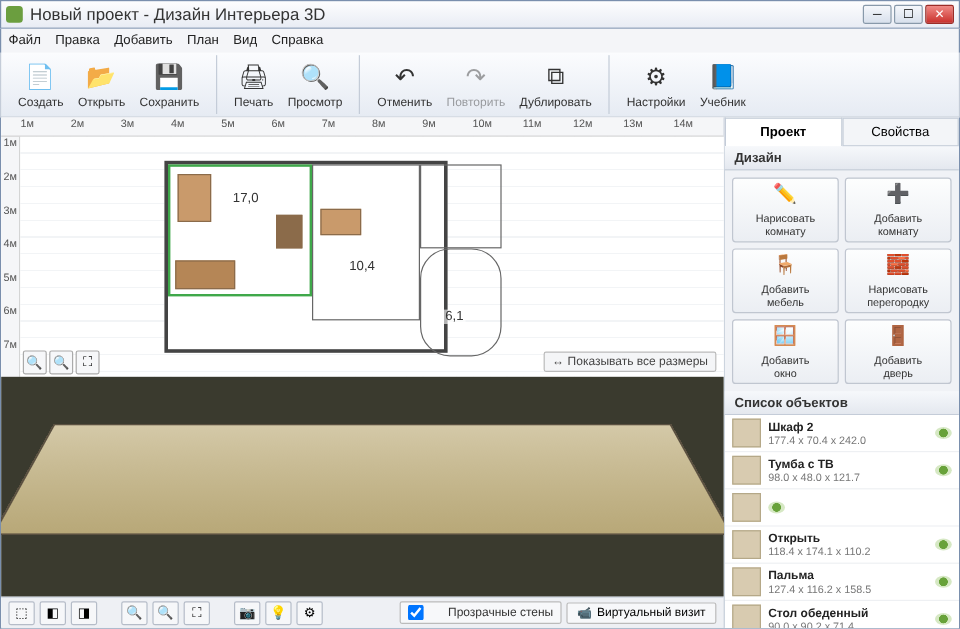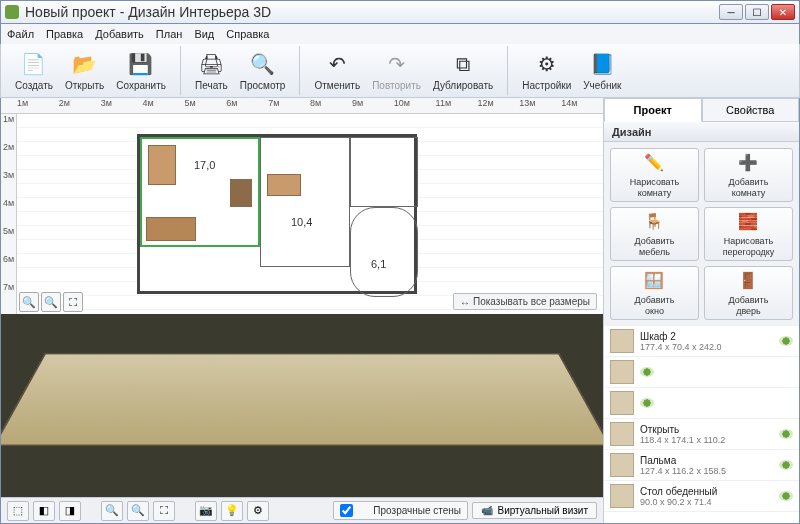--- a/index.html
+++ b/index.html
@@ -25,21 +25,21 @@
 .main { display: flex; height: 426px; border: 1px solid #7a8fad; border-top: none; }
 .canvas-area { flex: 1; display: flex; flex-direction: column; background: #fff; min-width: 0; }
 
 .ruler-h { height: 16px; display: flex; background: #f5f6f8; border-bottom: 1px solid #ccc; font-size: 9px; color: #555; padding-left: 16px; }
 .ruler-h div { width: 42px; text-align: left; }
 
 .plan-wrap { flex: 0 0 200px; display: flex; position: relative; }
 .ruler-v { width: 16px; background: #f5f6f8; border-right: 1px solid #ccc; display: flex; flex-direction: column; font-size: 9px; color: #555; }
 .ruler-v div { height: 28px; text-align: center; }
 .plan { flex: 1; position: relative; background: repeating-linear-gradient(#fff 0 13px,#f2f4f6 13px 14px), repeating-linear-gradient(90deg,#fff 0 13px,#f2f4f6 13px 14px); }
-.floor { position: absolute; left: 120px; top: 20px; width: 280px; height: 160px; border: 3px solid #444; background: #fff; padding-left: 44px; }
+.floor { position: absolute; left: 120px; top: 20px; width: 236px; height: 160px; border: 3px solid #444; background: #fff; padding-left: 44px; }
 .room { position: absolute; border: 1px solid #666; }
 .room-label { position: absolute; font-size: 11px; color: #333; background: rgba(255,255,255,0.6); padding: 0 2px; }
 .furn { position: absolute; background: #c99a6b; border: 1px solid #8b6b4a; }
 
 .zoom-bar { position: absolute; left: 2px; bottom: 2px; display: flex; gap: 2px; }
 .zbtn { width: 20px; height: 20px; border: 1px solid #aaa; background: #f6f7f9; border-radius: 2px; display: flex; align-items: center; justify-content: center; font-size: 11px; }
 .show-dim { position: absolute; right: 6px; bottom: 4px; font-size: 10px; color: #444; border: 1px solid #bbb; background: #f4f5f7; padding: 2px 6px; border-radius: 2px; display: flex; align-items: center; gap: 3px; }
 
 .render { flex: 1; background: #3a3a2e; position: relative; overflow: hidden; }
 .render-floor { position: absolute; inset: 10px 20px 30px 20px; background: linear-gradient(#d4c9a8,#b8a878); transform: perspective(600px) rotateX(50deg); border: 2px solid #5a5040; }
@@ -56,21 +56,21 @@
 .panel-header { height: 20px; background: linear-gradient(#f6f8fb,#e4e8ef); border-bottom: 1px solid #c4ccd8; padding: 0 8px; display: flex; align-items: center; font-size: 11px; font-weight: bold; color: #333; }
 
 .design-grid { display: grid; grid-template-columns: 1fr 1fr; gap: 5px; padding: 6px; }
 .dbtn { height: 54px; border: 1px solid #c0c6d0; border-radius: 3px; background: linear-gradient(#fdfefe,#ebeef3); display: flex; flex-direction: column; align-items: center; justify-content: center; font-size: 9px; color: #333; text-align: center; line-height: 1.15; }
 .dbtn .dicon { width: 22px; height: 22px; margin-bottom: 3px; display: flex; align-items: center; justify-content: center; font-size: 16px; }
 
 .obj-list { flex: 1; overflow-y: auto; background: #fff; }
 .obj-item { display: flex; align-items: center; padding: 3px 6px; border-bottom: 1px solid #eef0f3; }
 .obj-thumb { width: 24px; height: 24px; background: #d8cbb0; border: 1px solid #b5a888; margin-right: 6px; flex-shrink: 0; }
 .obj-info { flex: 1; min-width: 0; }
-.obj-name { font-size: 10px; color: #222; font-weight: normal; }
+.obj-name { font-size: 10px; color: #222; font-weight: bold; }
 .obj-dim { font-size: 9px; color: #777; }
 .obj-eye { width: 14px; height: 10px; border-radius: 50%; background: radial-gradient(circle,#68a23a 40%,#d6e8c4 45%); }
 </style>
 </head>
 <body>
 
 <div class="titlebar">
   <div class="app-icon"></div>
   <div class="title">Новый проект - Дизайн Интерьера 3D</div>
   <div class="winbtn">─</div>
@@ -246,31 +246,36 @@
         </div>
         <div class="dbtn">
           <div class="dicon">🪟</div>
           <span>Добавить<br>окно</span>
         </div>
         <div class="dbtn">
           <div class="dicon">🚪</div>
           <span>Добавить<br>дверь</span>
         </div>
       </div>
+    <div class="panel-header">Список объектов</div>
     <div class="obj-list" id="obj-list">
         <div class="obj-item">
           <div class="obj-thumb"></div>
           <div class="obj-info">
             <div class="obj-name">Шкаф 2</div>
             <div class="obj-dim">177.4 x 70.4 x 242.0</div>
           </div>
           <div class="obj-eye"></div>
         </div>
         <div class="obj-item">
           <div class="obj-thumb"></div>
+          <div class="obj-info">
+            <div class="obj-name">Тумба с ТВ</div>
+            <div class="obj-dim">98.0 x 48.0 x 121.7</div>
+          </div>
           <div class="obj-eye"></div>
         </div>
         <div class="obj-item">
           <div class="obj-thumb"></div>
           <div class="obj-eye"></div>
         </div>
         <div class="obj-item">
           <div class="obj-thumb"></div>
           <div class="obj-info">
             <div class="obj-name">Открыть</div>

